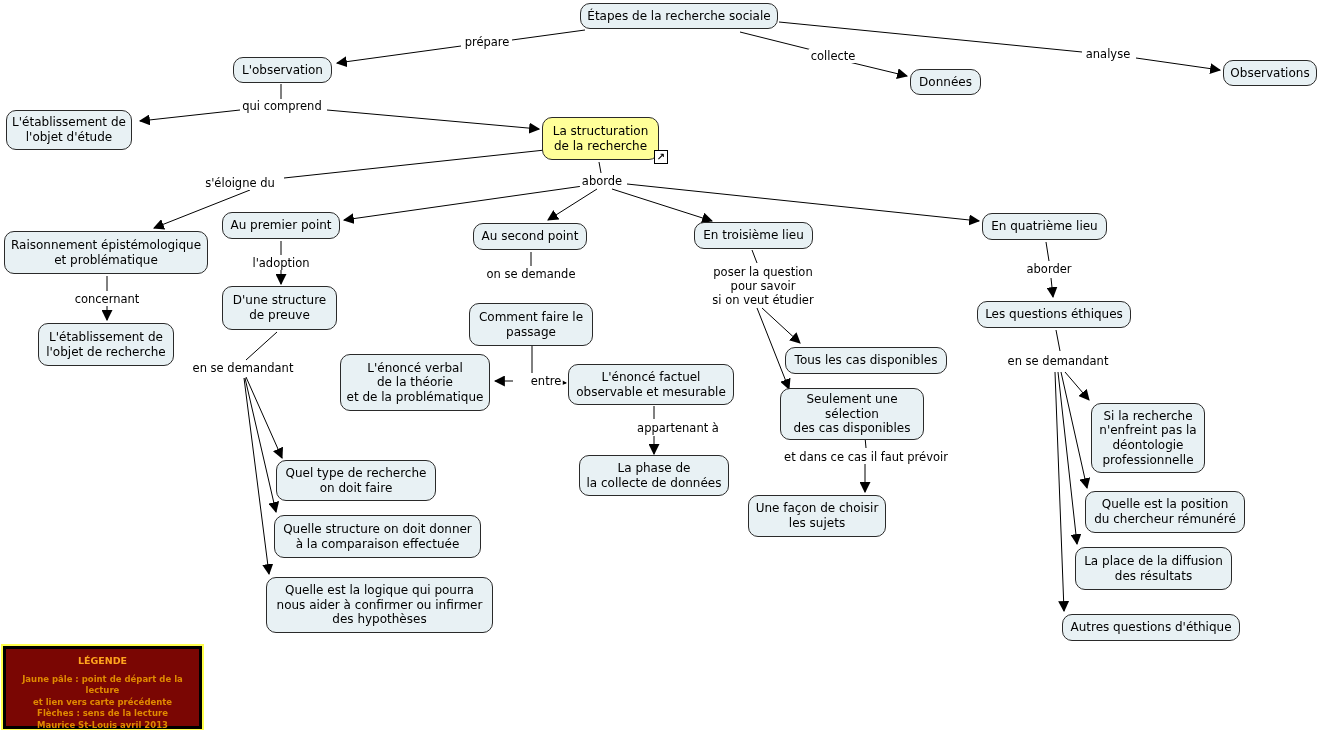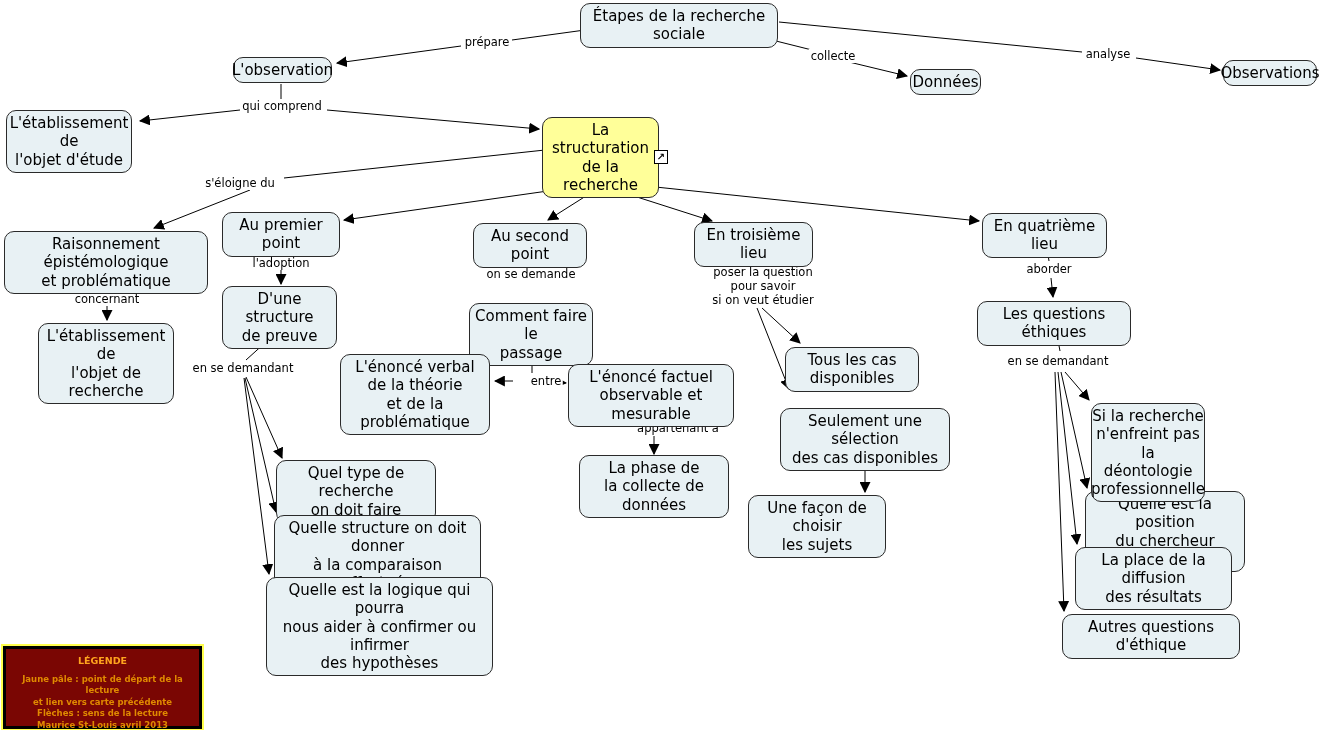--- a/index.html
+++ b/index.html
@@ -3,21 +3,21 @@
 <meta charset="utf-8">
 <style>
   html,body{margin:0;padding:0;background:#fff;}
   #map{position:relative;width:1322px;height:730px;background:var(--canvas-bg,#fff);
        font-family:"DejaVu Sans","Liberation Sans",sans-serif;overflow:hidden;}
   #edges{position:absolute;left:0;top:0;z-index:0;}
   .node{
     position:absolute;z-index:2;box-sizing:border-box;
     display:flex;align-items:center;justify-content:center;text-align:center;
     background:var(--node-fill,#e8f1f4);border:1px solid var(--node-border,#2a2a2a);
-    border-radius:10px;padding:3px 5px;font-size:15px;line-height:1.22;color:#000;
+    border-radius:10px;padding:3px 5px;font-size:12px;line-height:1.22;color:#000;
     white-space:pre-line;
   }
   .node.start{background:var(--start-fill,#ffff99);border-width:1.5px;}
   .elabel{
     position:absolute;z-index:1;transform:translateX(-50%);
     background:var(--canvas-bg,#fff);padding:0 2px;
     font-size:11.5px;line-height:1.22;color:#000;text-align:center;white-space:pre-line;
   }
   .link-icon{
     position:absolute;z-index:3;width:14px;height:14px;box-sizing:border-box;
@@ -111,22 +111,22 @@
   <div class="node" style="left:222px;top:286px;width:115px;min-height:44px">D'une structure
 de preuve</div>
   <div class="node" style="left:469px;top:303px;width:124px;min-height:43px">Comment faire le
 passage</div>
   <div class="node" style="left:977px;top:301px;width:154px;min-height:27px">Les questions éthiques</div>
   <div class="node" style="left:340px;top:354px;width:150px;min-height:57px">L'énoncé verbal
 de la théorie
 et de la problématique</div>
   <div class="node" style="left:568px;top:364px;width:166px;min-height:41px">L'énoncé factuel
 observable et mesurable</div>
-  <div class="node" style="left:785px;top:347px;width:134px;min-height:27px">Tous les cas disponibles</div>
-  <div class="node" style="left:780px;top:408px;width:170px;min-height:43px">Seulement une sélection
+  <div class="node" style="left:785px;top:347px;width:162px;min-height:27px">Tous les cas disponibles</div>
+  <div class="node" style="left:780px;top:388px;width:144px;min-height:43px">Seulement une sélection
 des cas disponibles</div>
   <div class="node" style="left:579px;top:455px;width:150px;min-height:41px">La phase de
 la collecte de données</div>
   <div class="node" style="left:748px;top:495px;width:138px;min-height:42px">Une façon de choisir
 les sujets</div>
   <div class="node" style="left:276px;top:460px;width:160px;min-height:41px">Quel type de recherche
 on doit faire</div>
   <div class="node" style="left:274px;top:515px;width:207px;min-height:43px">Quelle structure on doit donner
 à la comparaison effectuée</div>
   <div class="node" style="left:266px;top:577px;width:227px;min-height:56px">Quelle est la logique qui pourra

